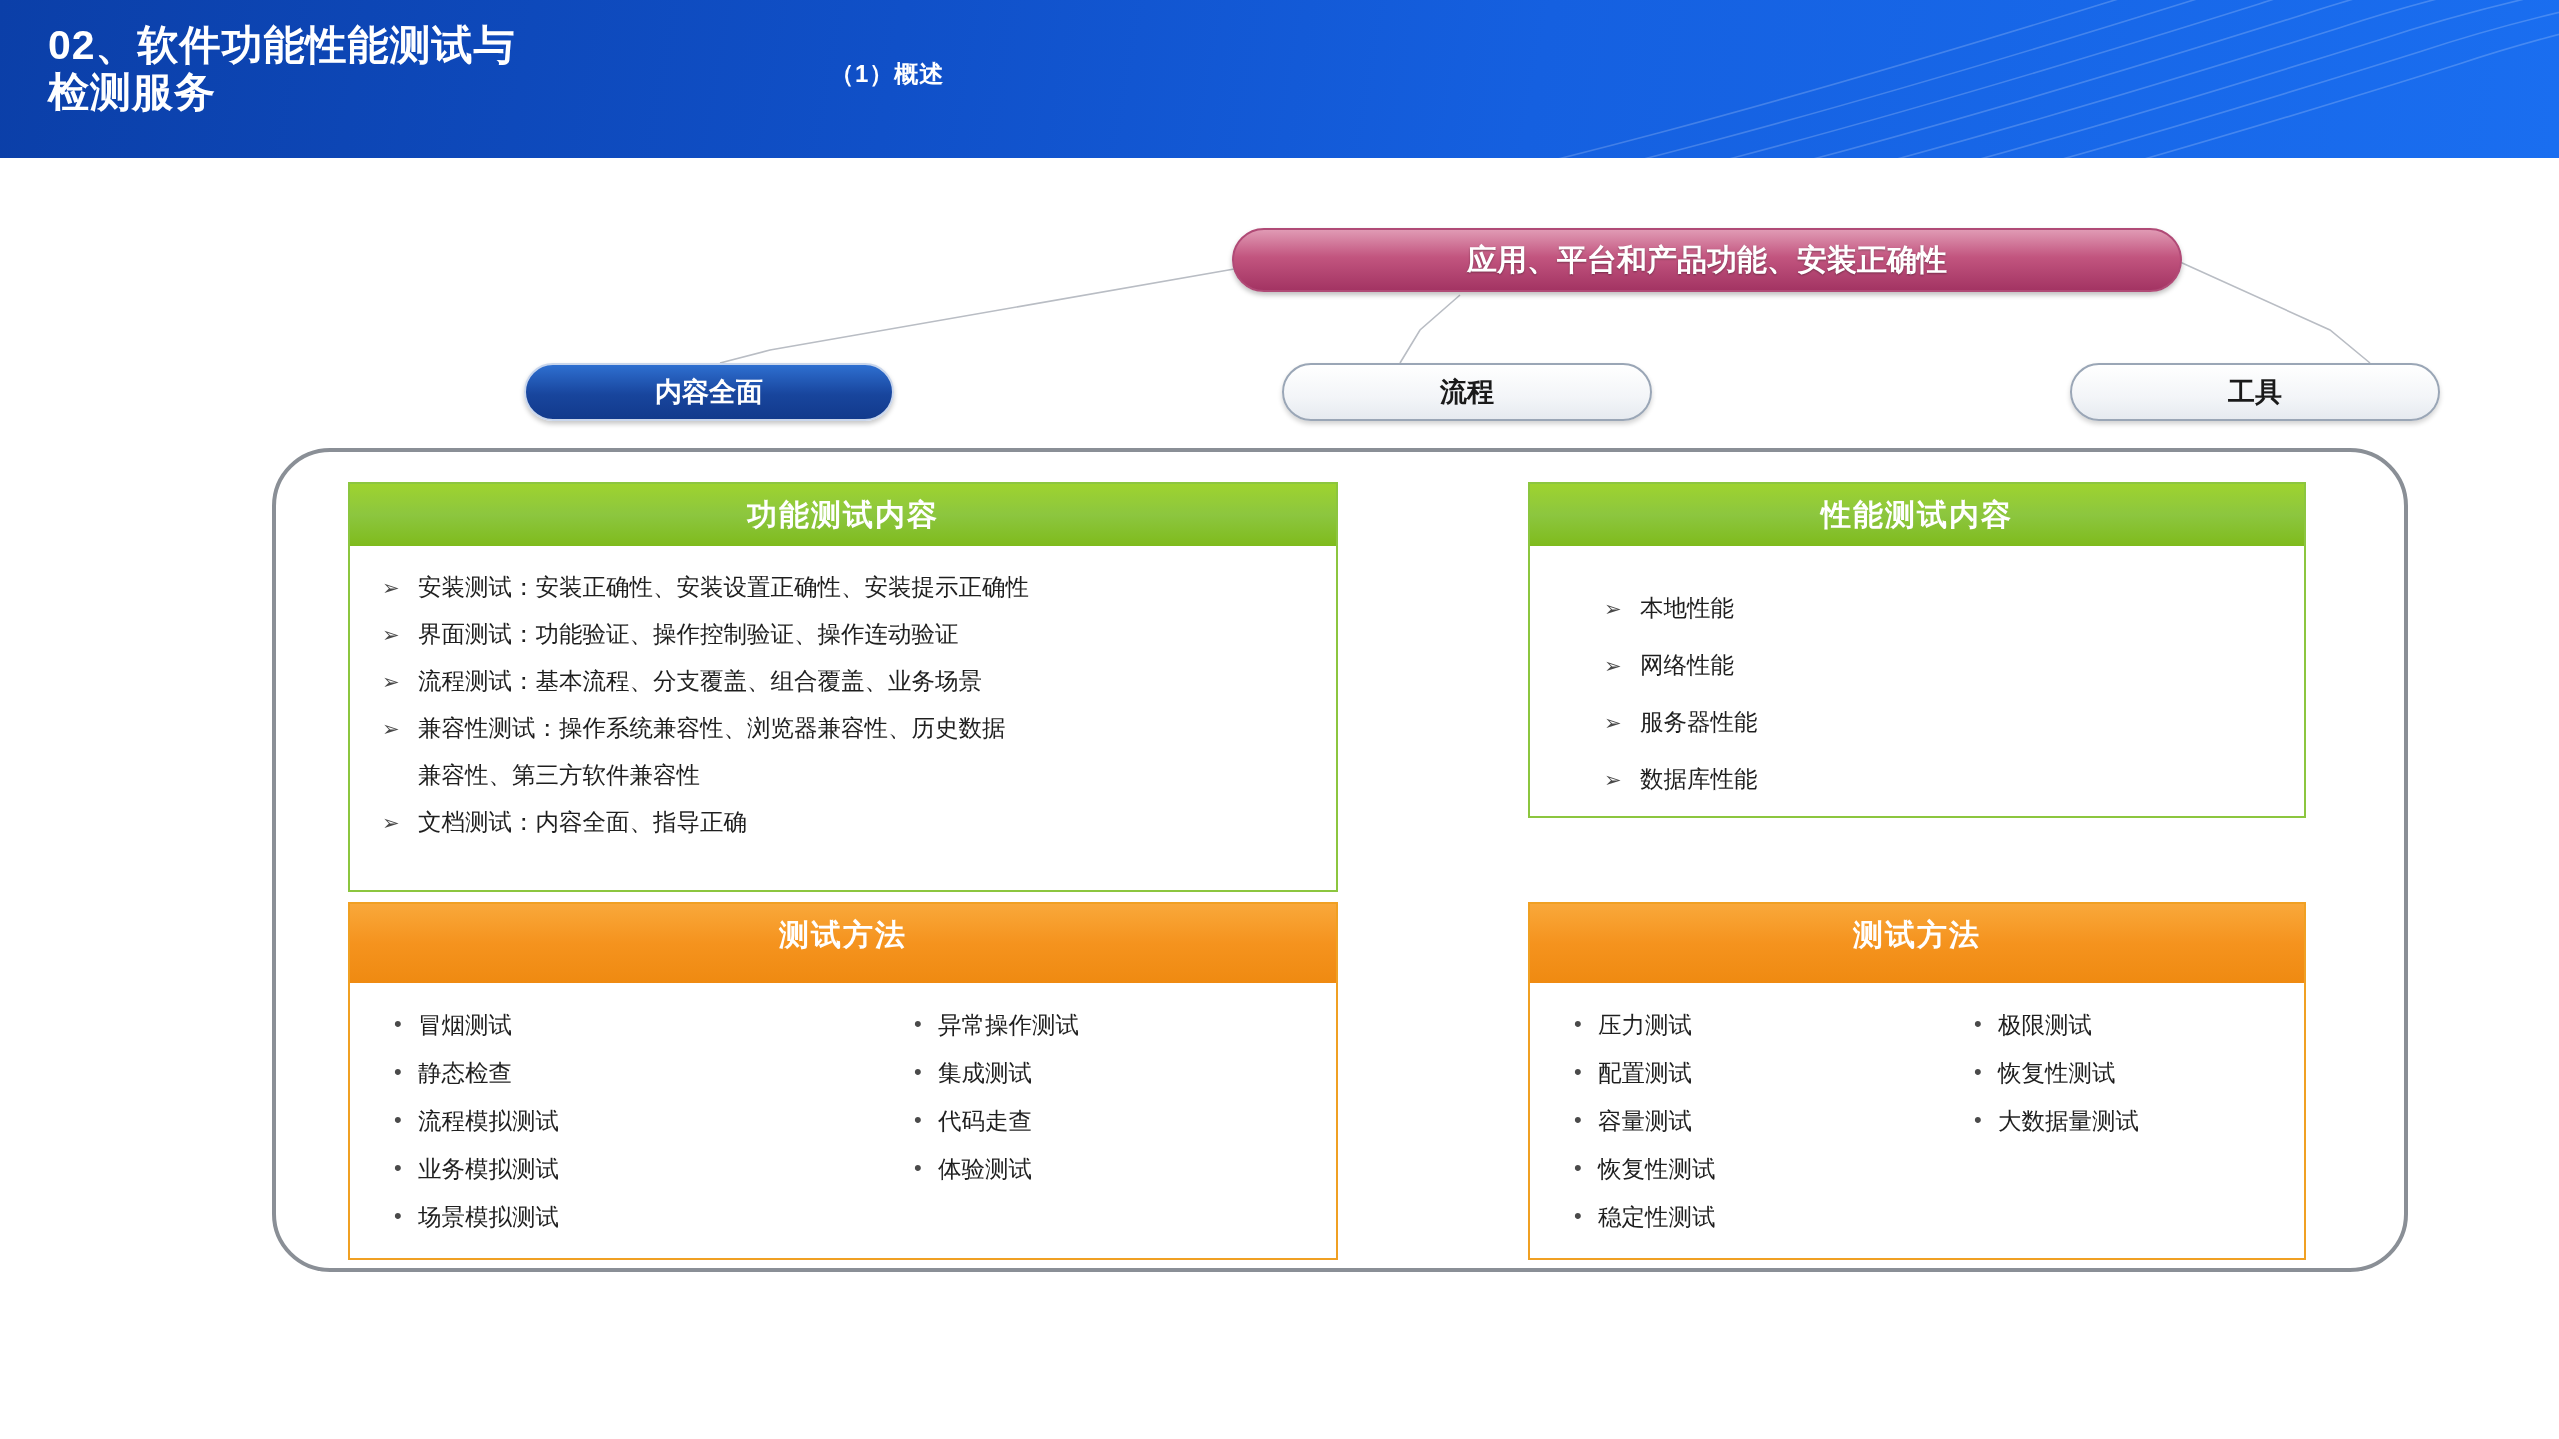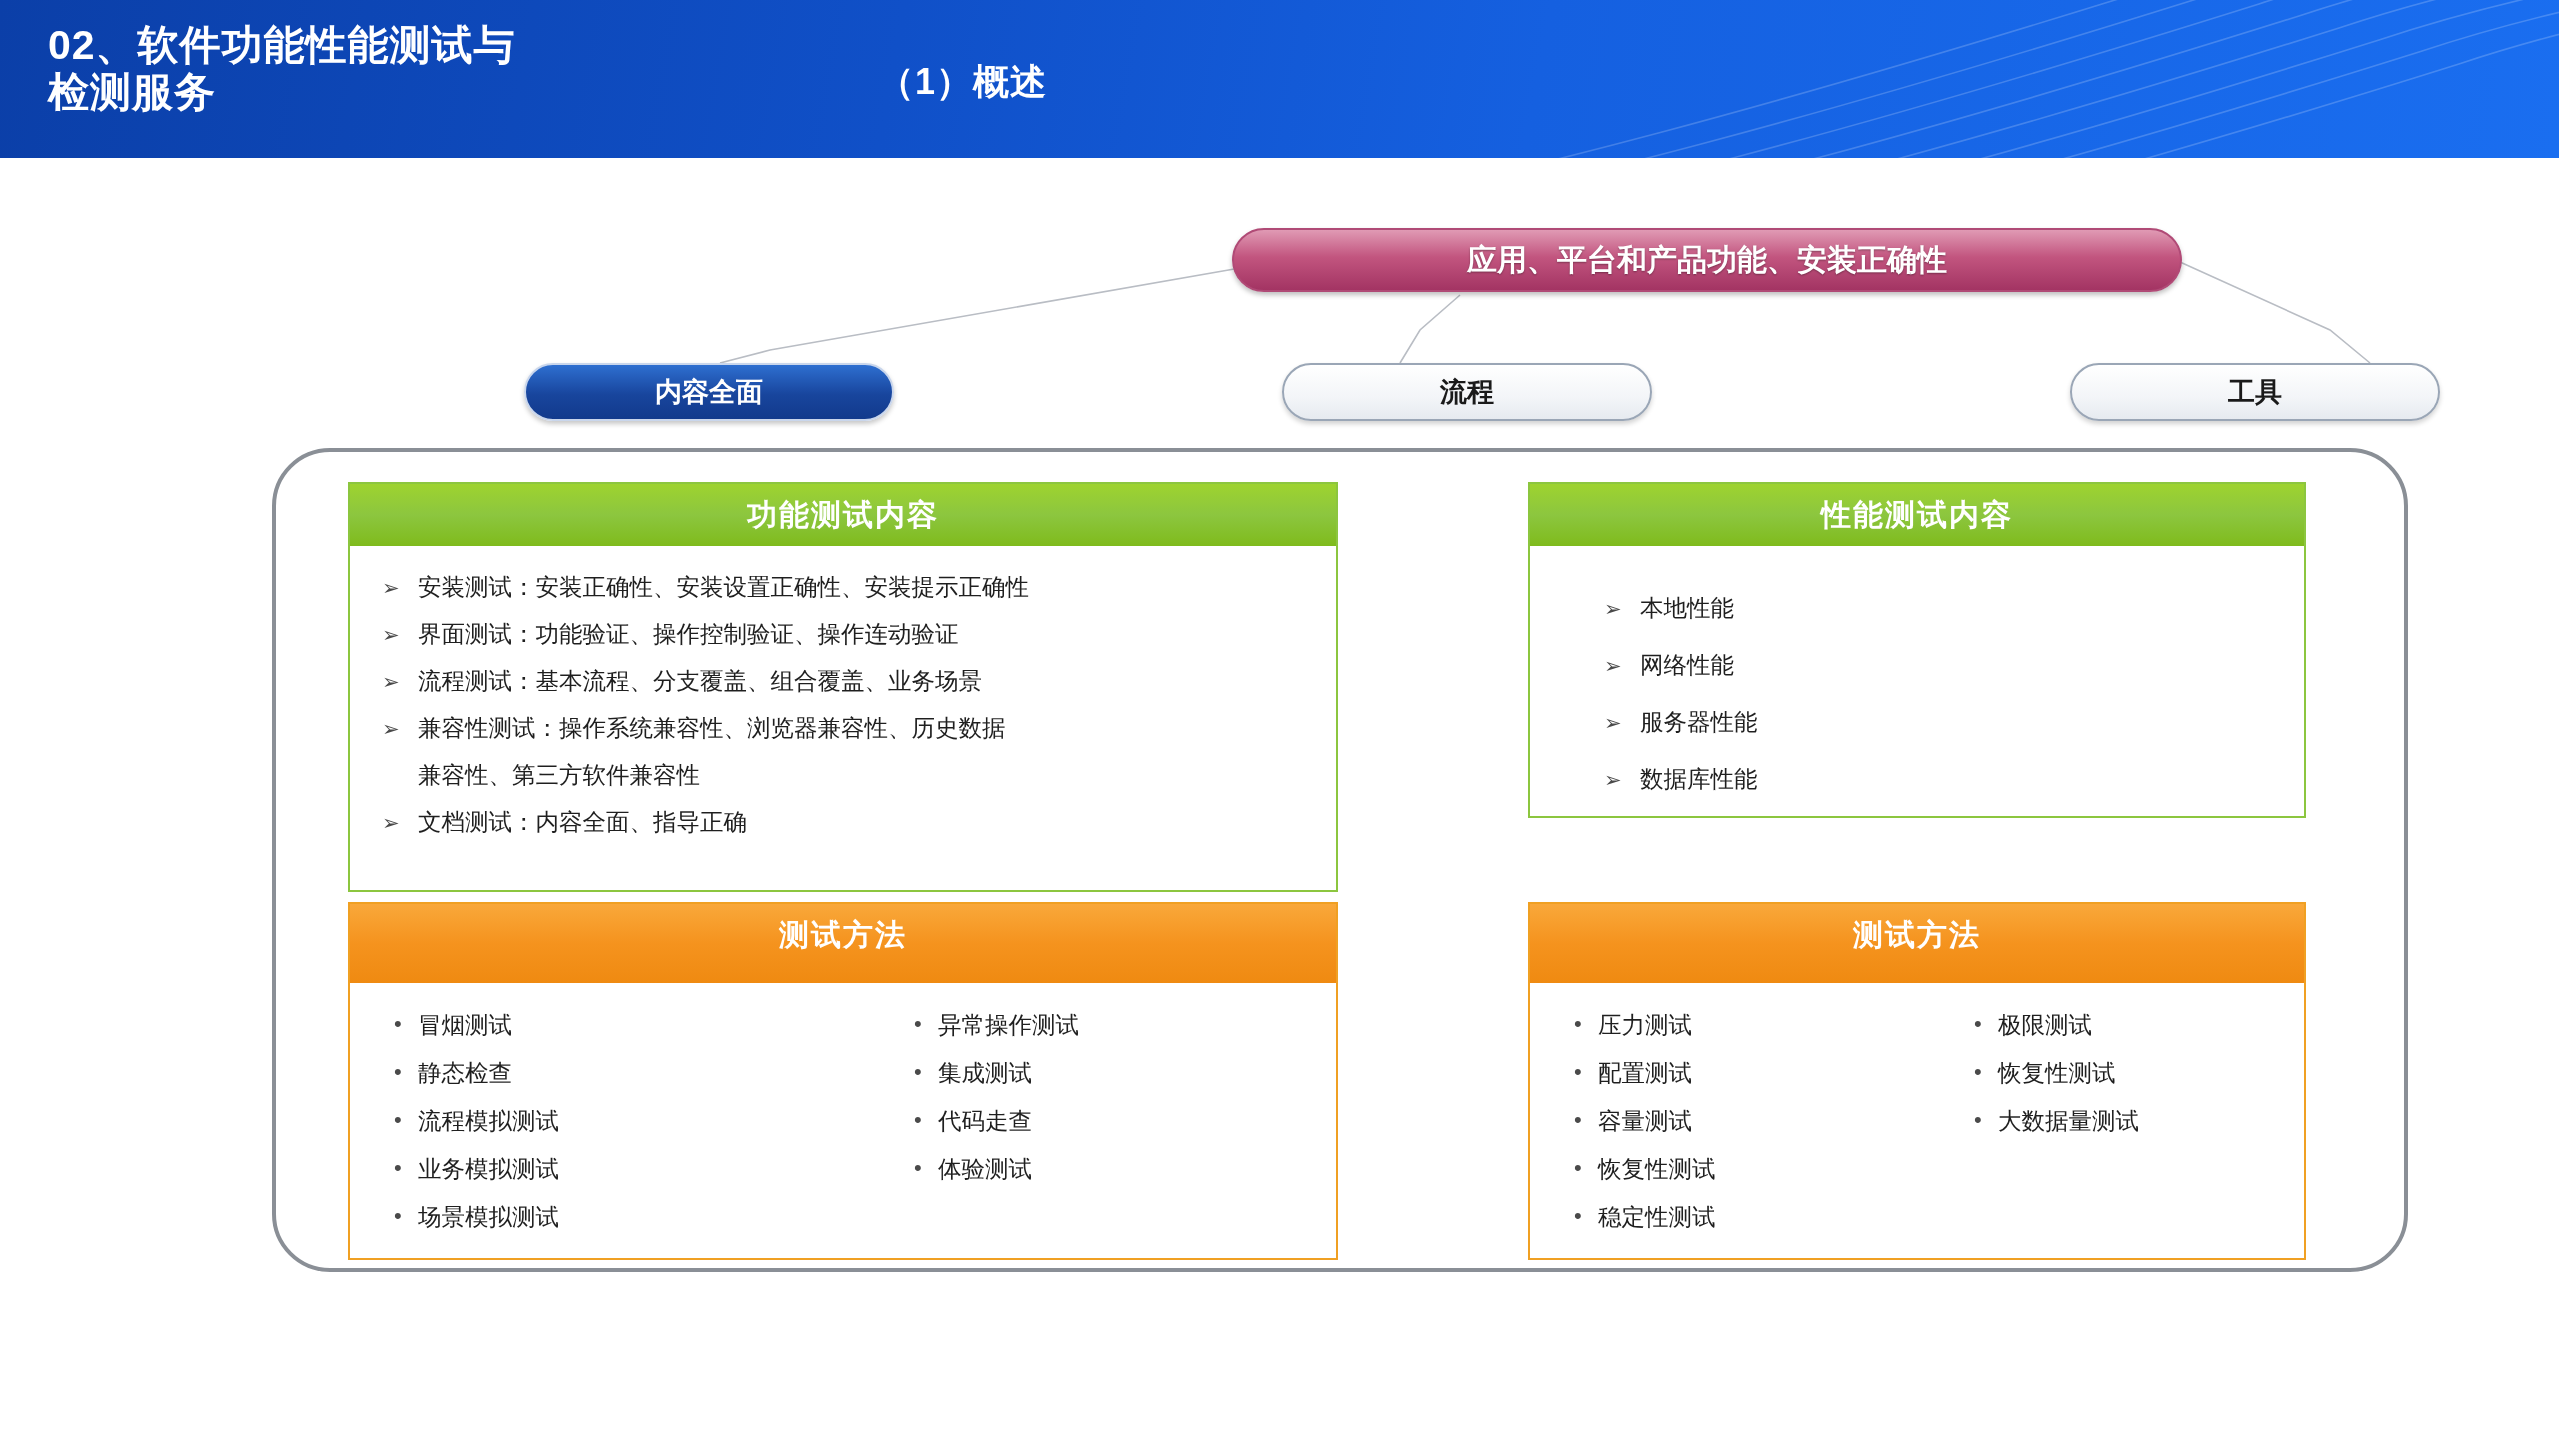--- a/index.html
+++ b/index.html
@@ -42,24 +42,23 @@
     font-weight: bold;
     line-height: 47px;
     letter-spacing: 1px;
     white-space: pre-line;
   }
   .header-sub {
     position: absolute;
     left: 830px;
     top: 58px;
     color: #ffffff;
-    font-size: 36px;
+    font-size: 24px;
     font-weight: bold;
     letter-spacing: 1px;
-    margin-left: 48px;
   }
 
   
   .pill {
     position: absolute;
     display: flex;
     align-items: center;
     justify-content: center;
     box-sizing: border-box;
     font-weight: bold;

